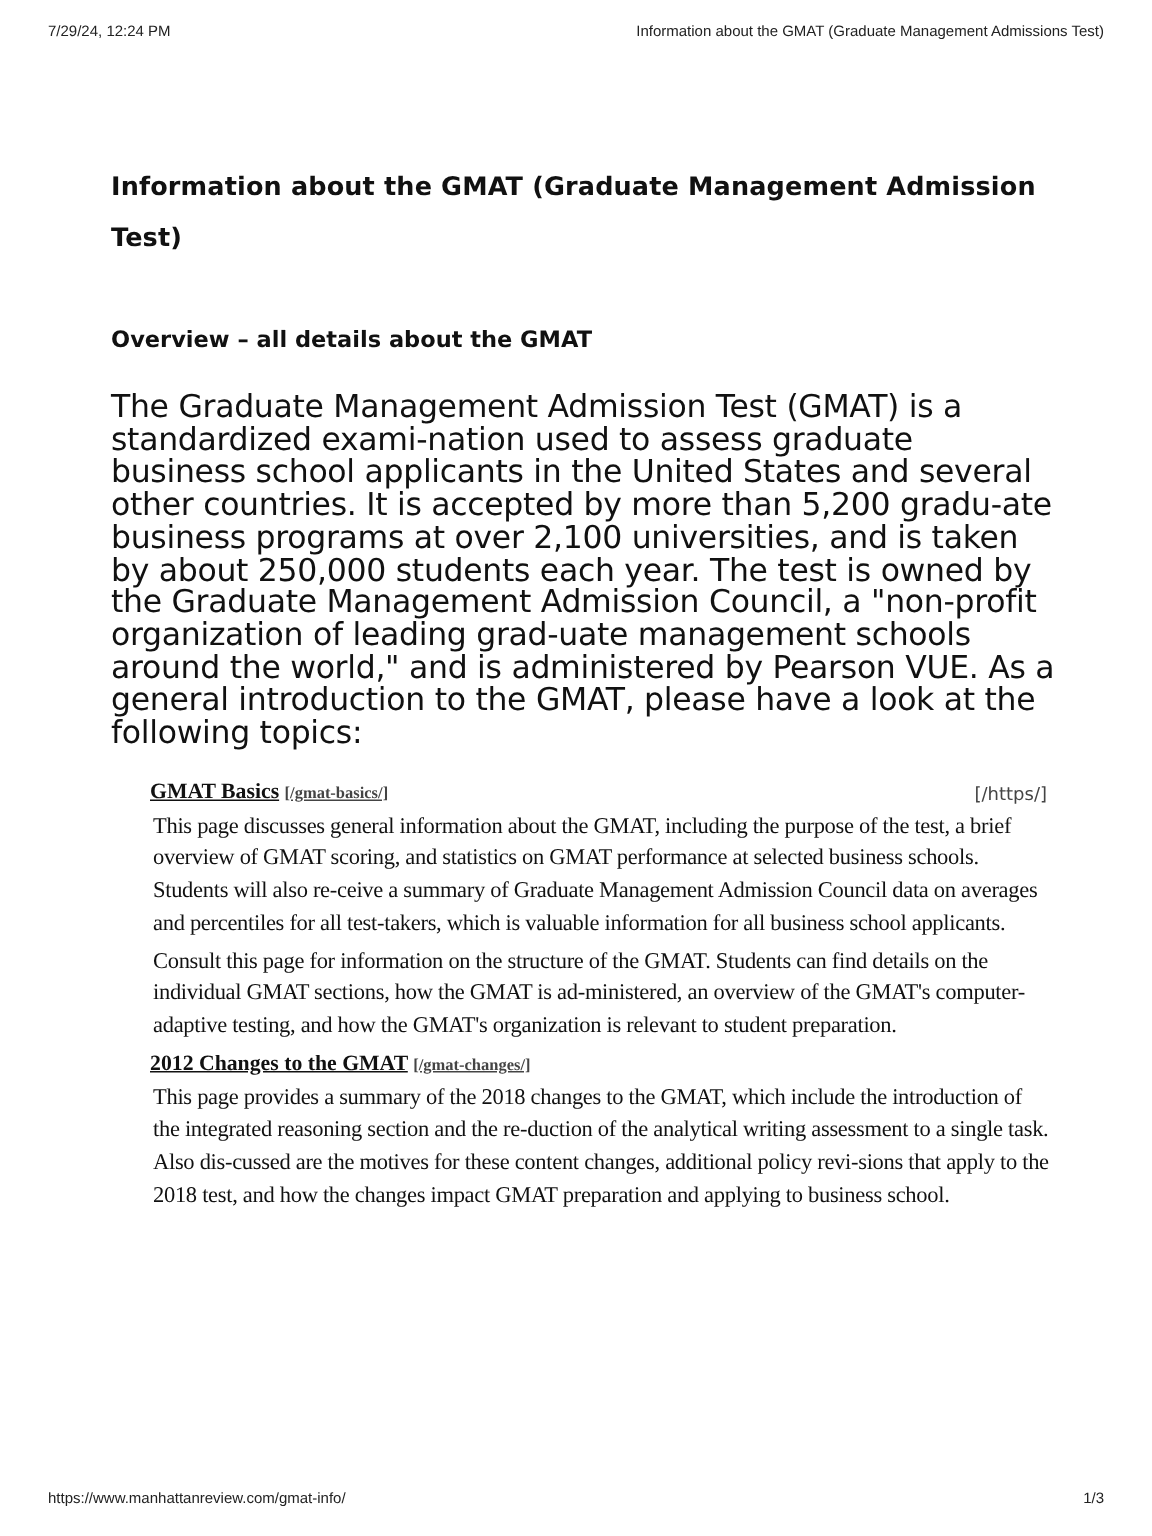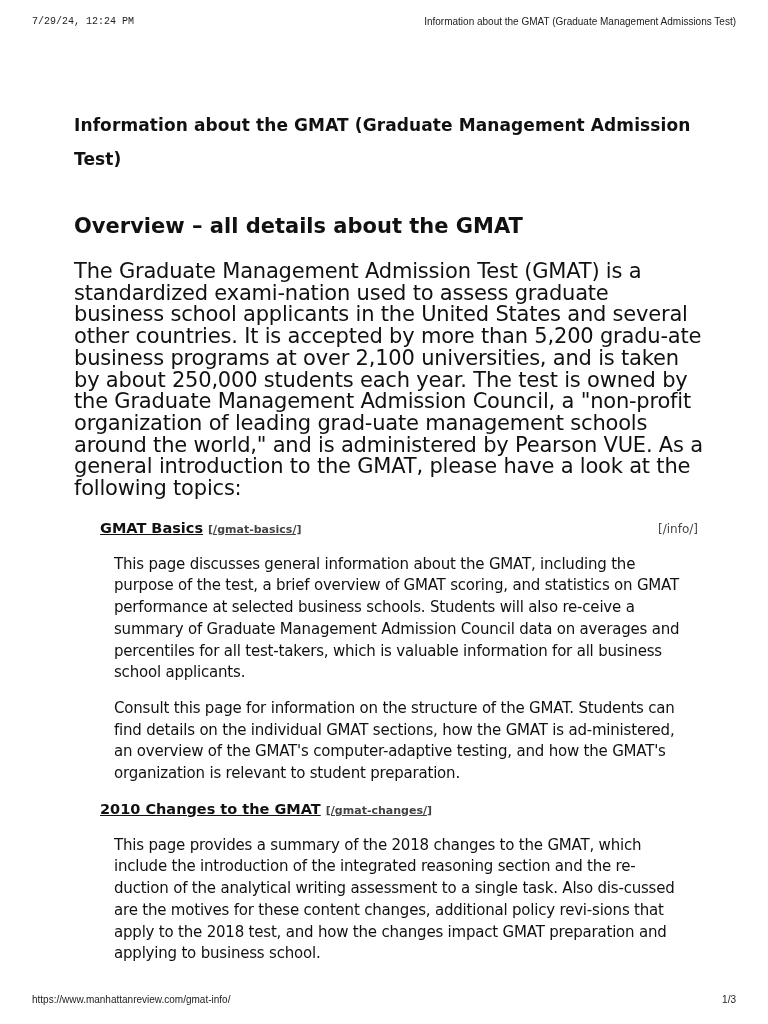--- a/index.html
+++ b/index.html
@@ -1,65 +1,65 @@
 <!DOCTYPE html>
 <html><head>
 <meta charset="utf-8">
 <style>
   html, body { margin:0; padding:0; background:#ffffff; }
   body { width:768px; height:1024px; position:relative; overflow:hidden; color:#111; font-family:"DejaVu Sans", sans-serif; }
   .hdr { position:absolute; top:16px; left:32px; right:32px; font-family:"Liberation Sans", sans-serif; font-size:10px; color:#222; }
-  .hdr .date { position:absolute; left:0; top:0;font-family:Liberation Mono, monospace; }
+  .hdr .date { position:absolute; left:0; top:0; }
   .hdr .title { position:absolute; left:0; right:0; top:0; text-align:right; }
   .ftr { position:absolute; top:994px; left:32px; right:32px; font-family:"Liberation Sans", sans-serif; font-size:10px; color:#222; }
   .ftr .url { position:absolute; left:0; top:0; }
   .ftr .page { position:absolute; right:0; top:0;margin-left:10px; }
   .content { position:absolute; left:74px; top:108px; width:630px; }
   h1 { margin:0; font-size:17px; line-height:34px; font-weight:bold; letter-spacing:0.1px; }
-  h2 { margin:37px 0 0 0; font-size:21px; line-height:26px; font-weight:bold; }
+  h2 { margin:37px 0 0 0; font-size:15px; line-height:26px; font-weight:bold; }
   p.intro { margin:22px 0 0 0; font-size:21px; line-height:21.7px; letter-spacing:-0.2px; }
   .topics { margin-top:18px; padding-left:26px; position:relative; }
-  .topic { margin-bottom:3px; }
+  .topic { margin-bottom:3px;font-family:Liberation Serif, serif; }
   .topic-head { font-size:14.5px; line-height:20px; font-weight:bold; }
   .topic-head a { color:#111; text-decoration:underline; }
   .topic-head .path { font-size:11px; font-weight:bold; color:#444; text-decoration:underline; }
-  .topic-body { margin:14px; font-size:15px; line-height:21.7px; letter-spacing:-0.2px; }
+  .topic-body { margin:2px; font-size:15px; line-height:21.7px; letter-spacing:-0.2px; }
   .info-ref { position:absolute; right:6px; top:4px; font-size:12px; color:#444; }
 </style>
 </head>
 <body>
 
 <div class="hdr">
   <span class="date">7/29/24, 12:24 PM</span>
   <span class="title">Information about the GMAT (Graduate Management Admissions Test)</span>
 </div>
 
 <div class="content">
   <h1>Information about the GMAT (Graduate Management Admission Test)</h1>
   <h2>Overview – all details about the GMAT</h2>
   <p class="intro">The Graduate Management Admission Test (GMAT) is a standardized exami-nation used to assess graduate business school applicants in the United States and several other countries. It is accepted by more than 5,200 gradu-ate business programs at over 2,100 universities, and is taken by about 250,000 students each year. The test is owned by the Graduate Management Admission Council, a "non-profit organization of leading grad-uate management schools around the world," and is administered by Pearson VUE. As a general introduction to the GMAT, please have a look at the following topics:</p>
 
   <div class="topics">
-    <span class="info-ref">[/info/]</span>
+    <span class="info-ref">[/https/]</span>
 
     <div class="topic">
       <div class="topic-head">
         <a>GMAT Basics</a>
         <span class="path">[/gmat-basics/]</span>
       </div>
       <p class="topic-body">This page discusses general information about the GMAT, including the purpose of the test, a brief overview of GMAT scoring, and statistics on GMAT performance at selected business schools. Students will also re-ceive a summary of Graduate Management Admission Council data on averages and percentiles for all test-takers, which is valuable information for all business school applicants.</p>
     </div>
 
     <div class="topic">
       <p class="topic-body">Consult this page for information on the structure of the GMAT. Students can find details on the individual GMAT sections, how the GMAT is ad-ministered, an overview of the GMAT's computer-adaptive testing, and how the GMAT's organization is relevant to student preparation.</p>
     </div>
 
     <div class="topic">
       <div class="topic-head">
-        <a>2010 Changes to the GMAT</a>
+        <a>2012 Changes to the GMAT</a>
         <span class="path">[/gmat-changes/]</span>
       </div>
       <p class="topic-body">This page provides a summary of the 2018 changes to the GMAT, which include the introduction of the integrated reasoning section and the re-duction of the analytical writing assessment to a single task. Also dis-cussed are the motives for these content changes, additional policy revi-sions that apply to the 2018 test, and how the changes impact GMAT preparation and applying to business school.</p>
     </div>
   </div>
 </div>
 
 <div class="ftr">
   <span class="url">https://www.manhattanreview.com/gmat-info/</span>
   <span class="page">1/3</span>

